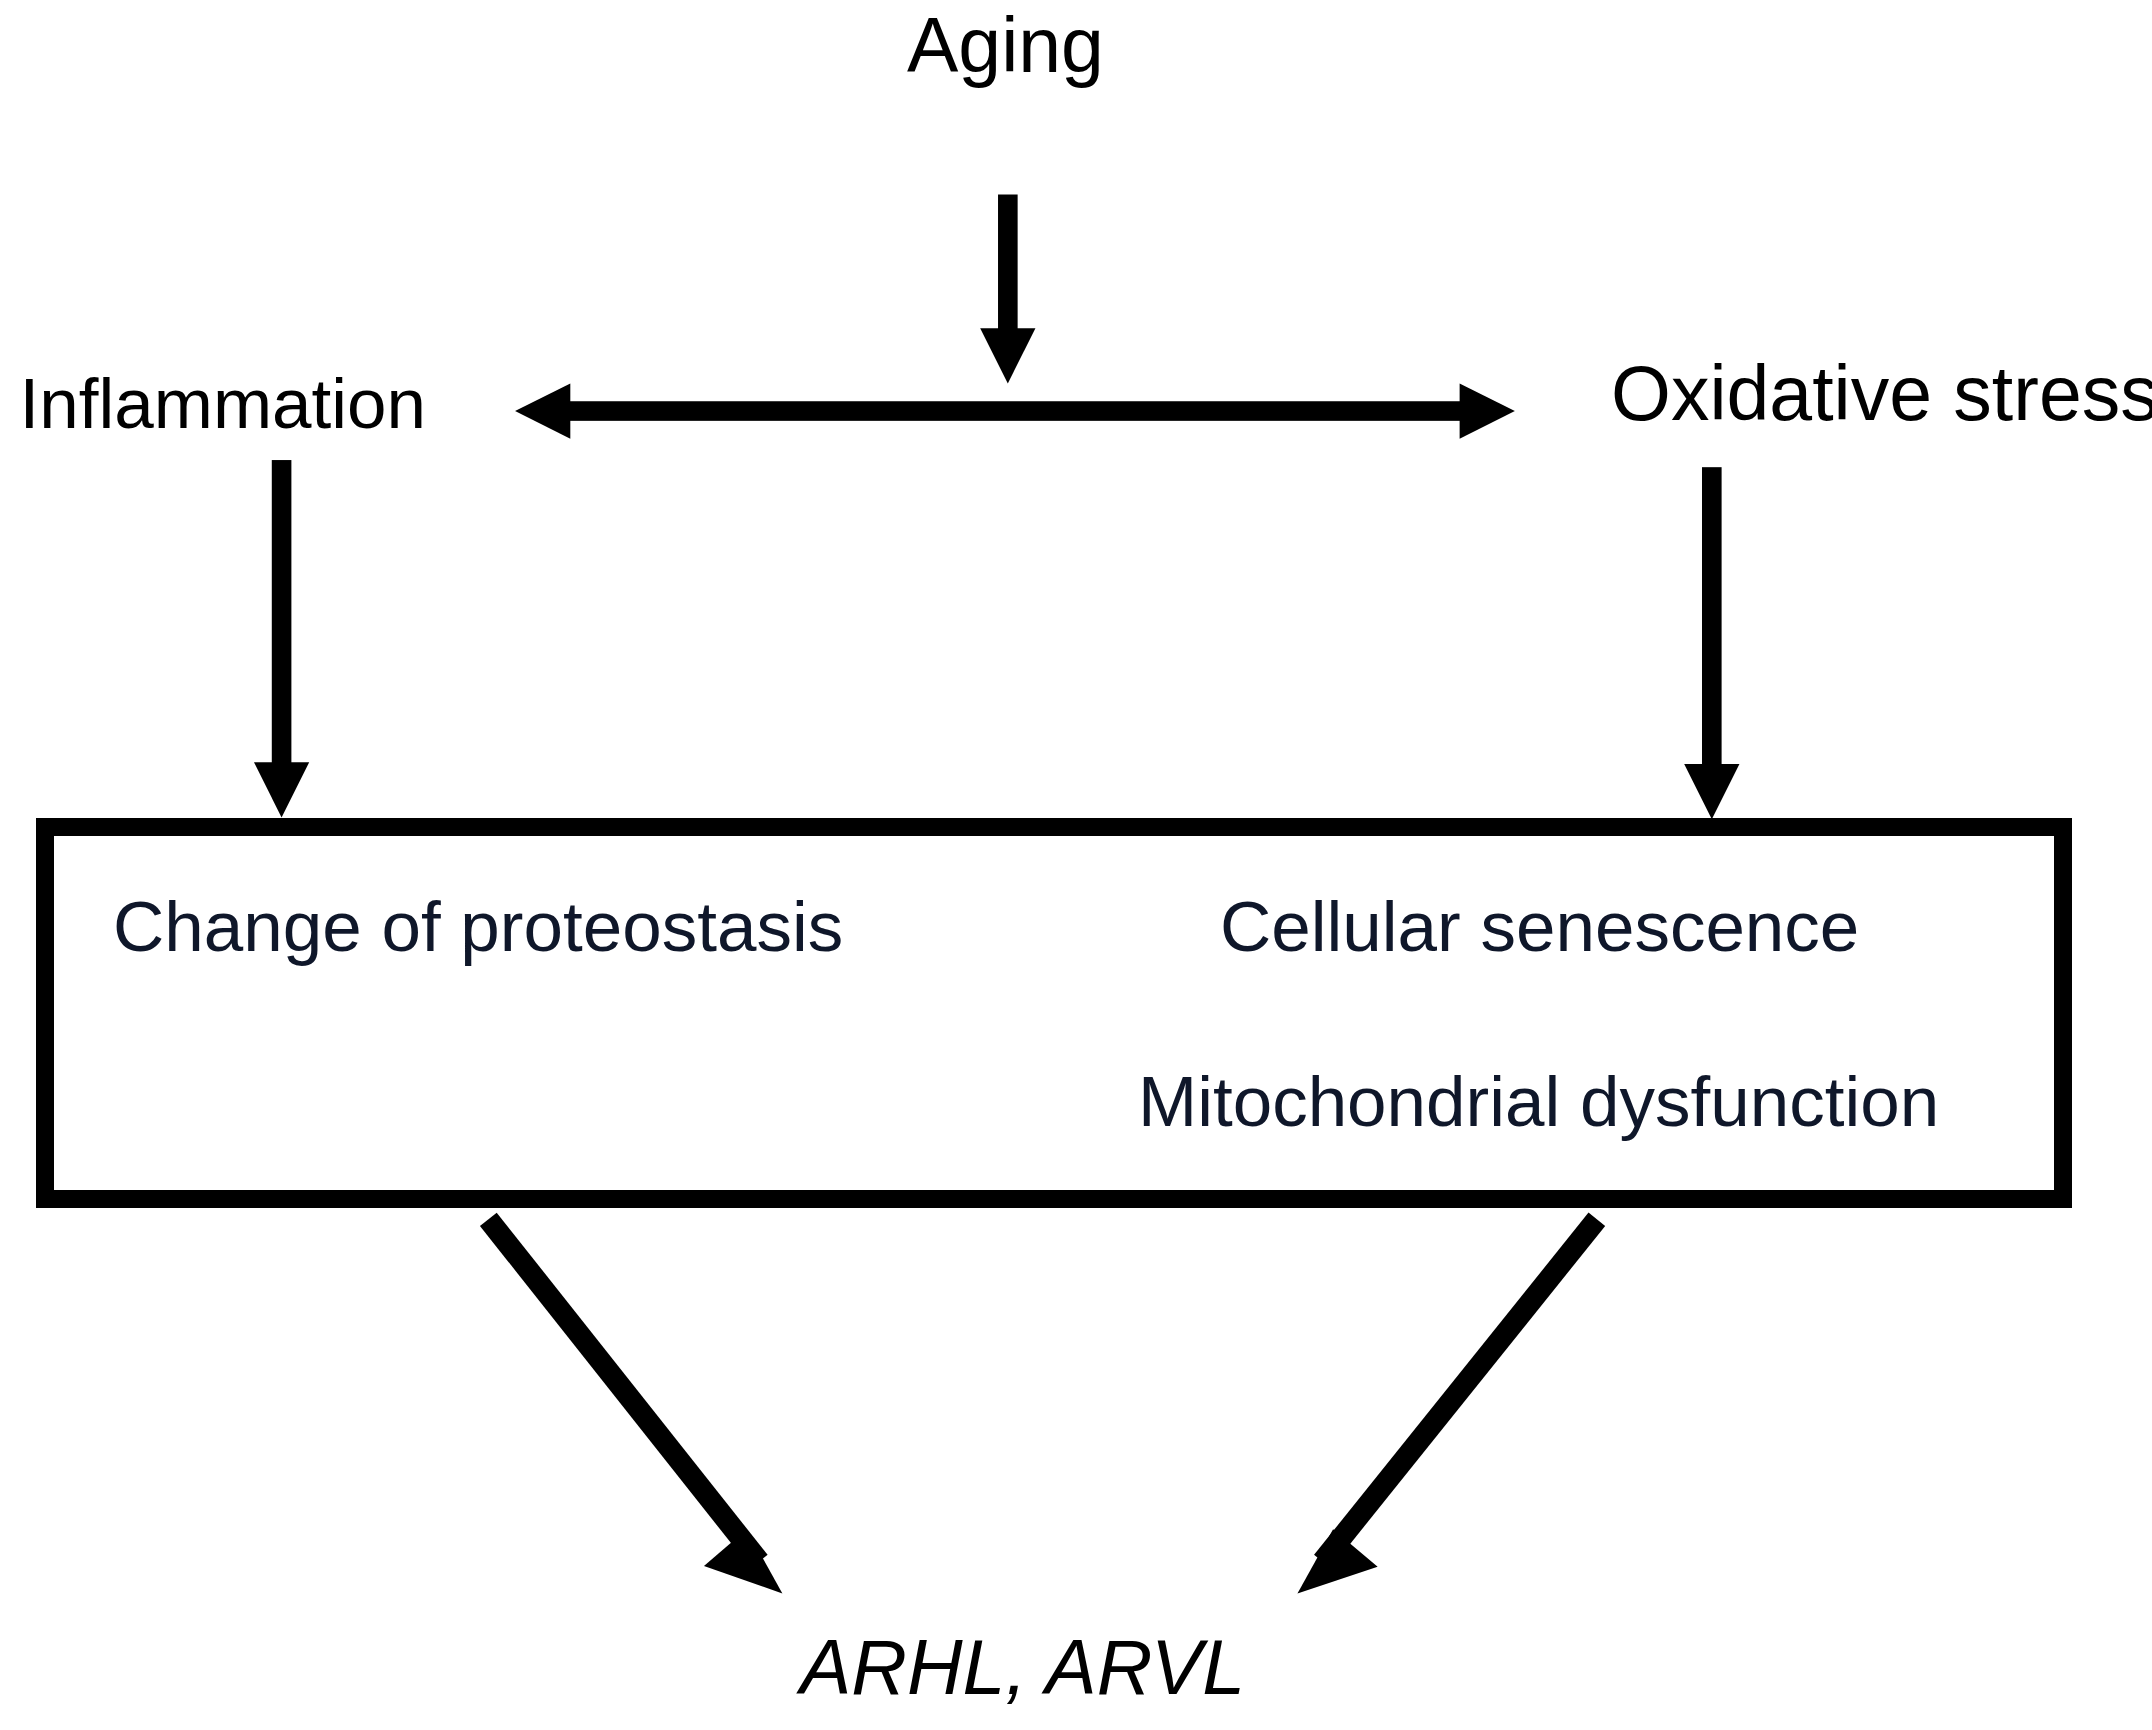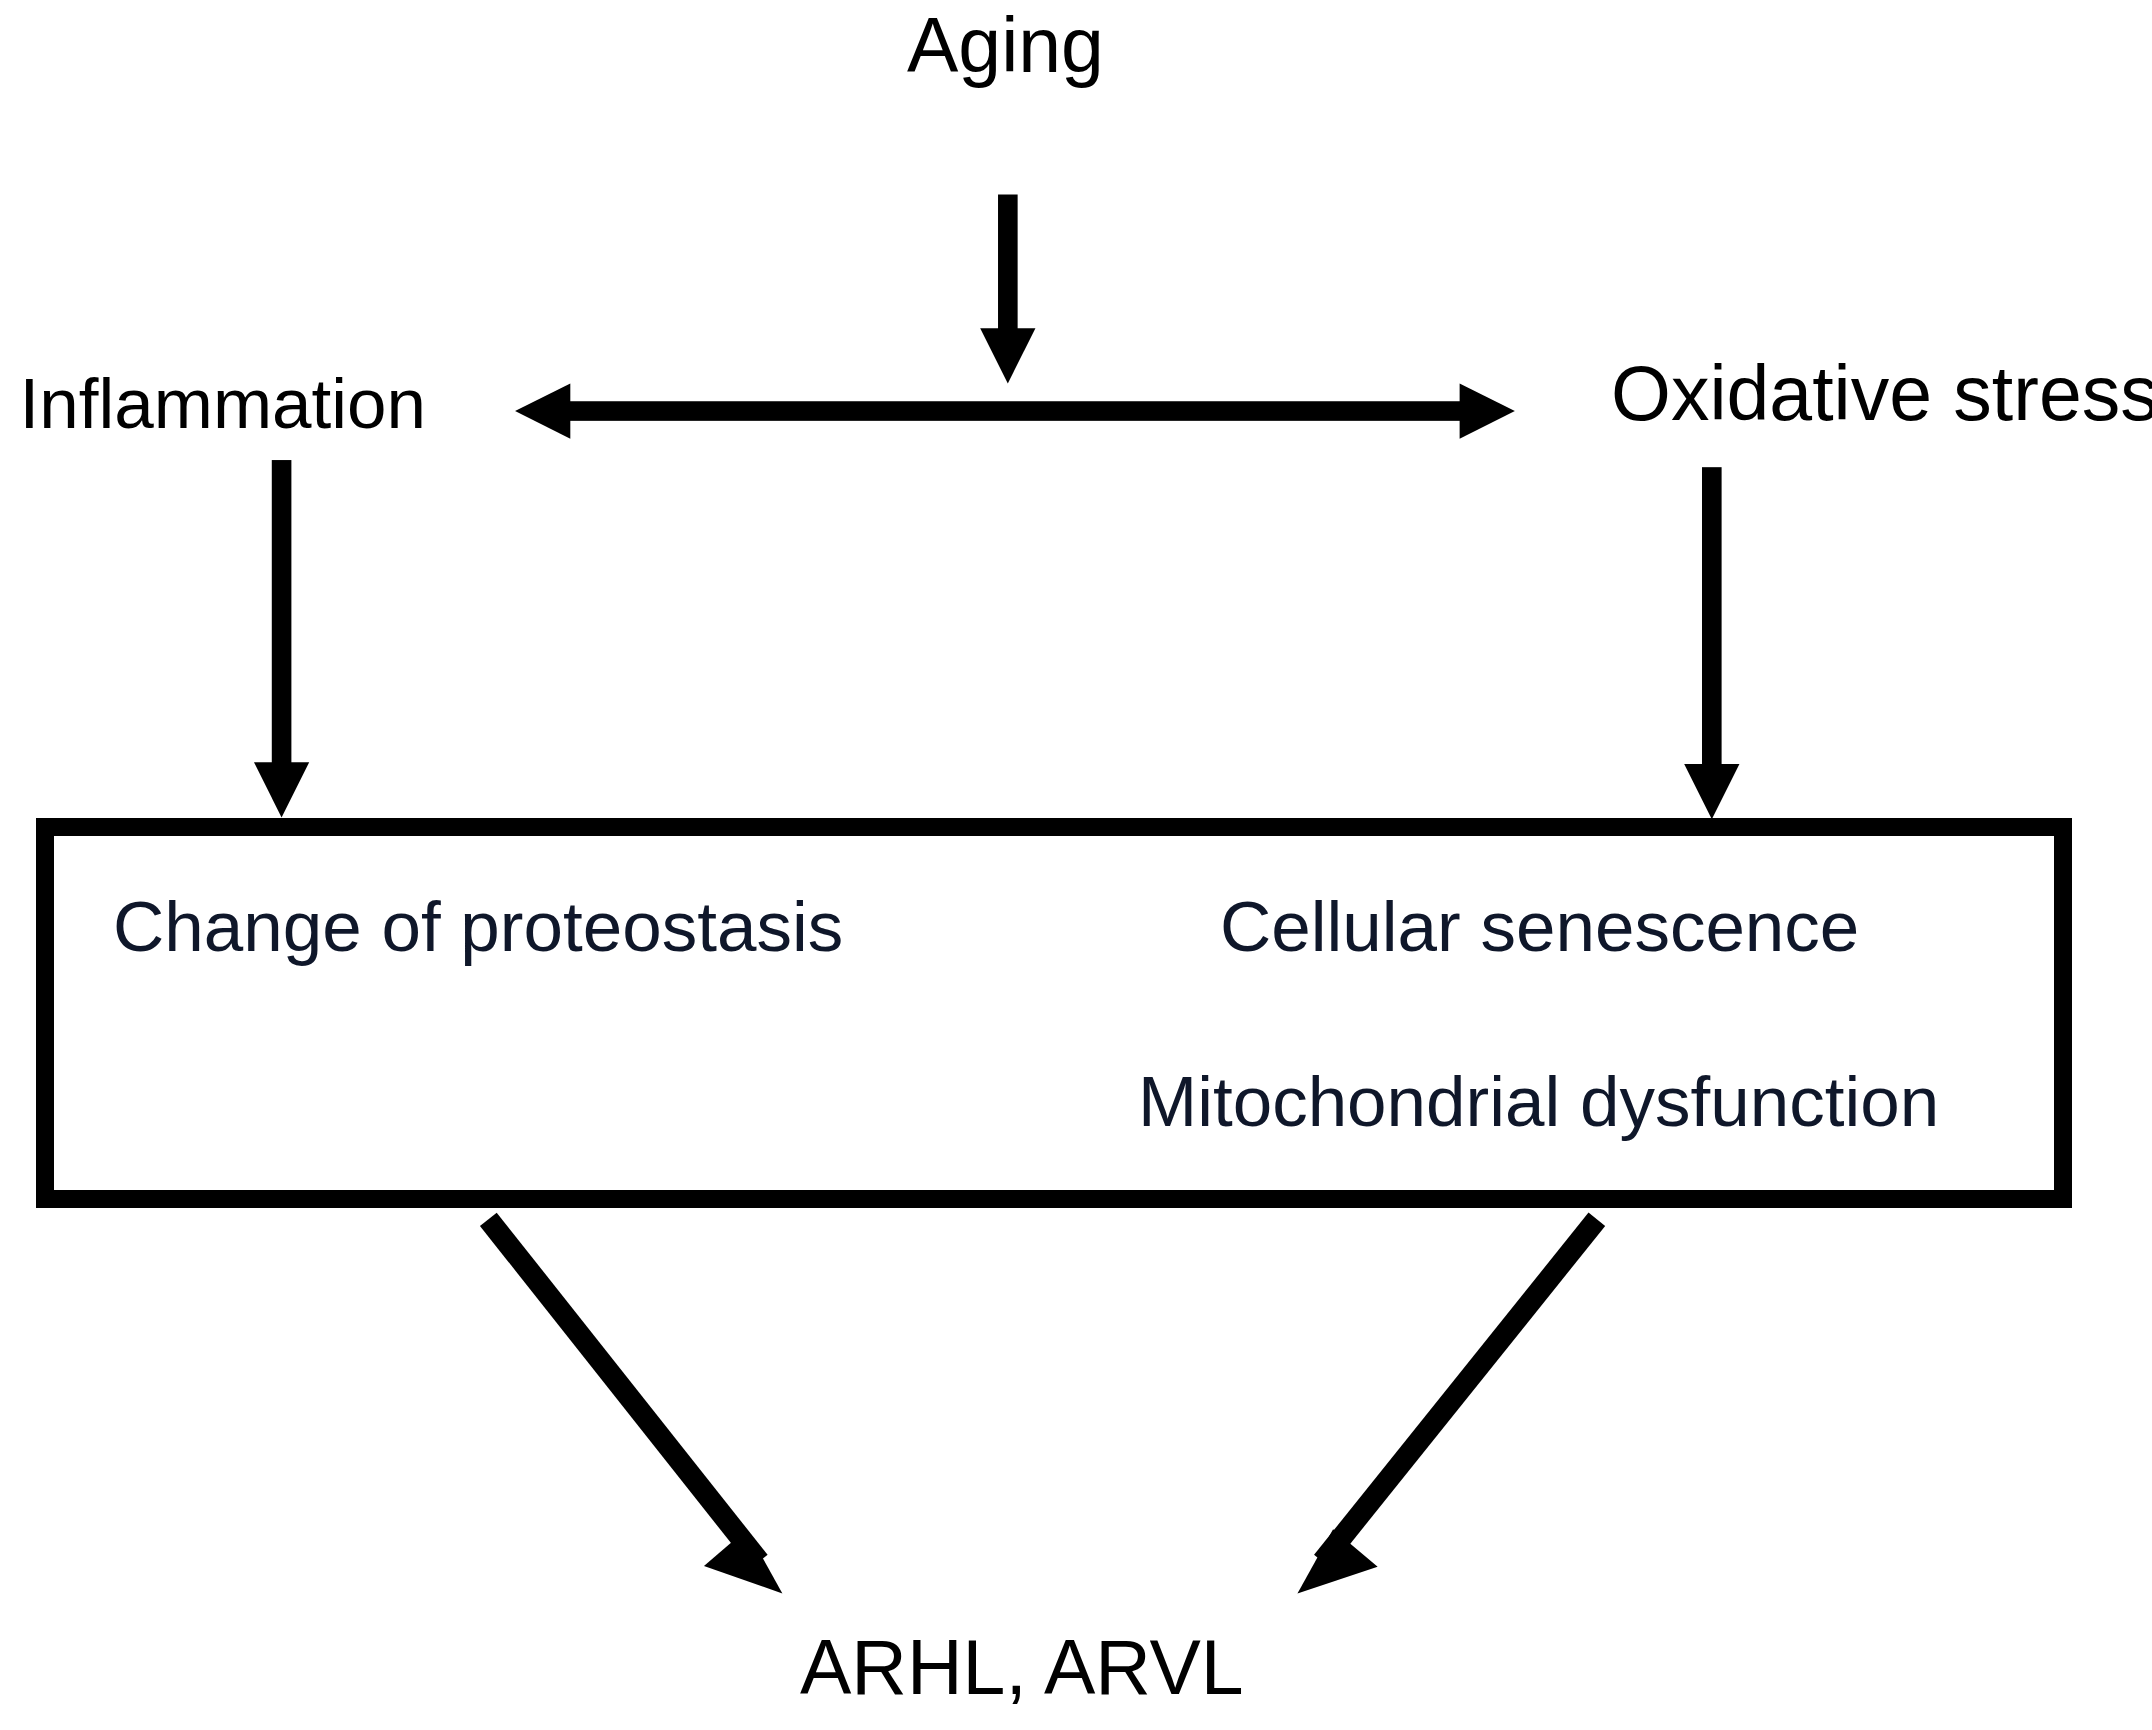--- a/index.html
+++ b/index.html
@@ -72,20 +72,21 @@
   }
   #mech-change-of-proteostasis { left: 59px;  top: 55px; }
   #mech-cellular-senescence    { left: 1155px; top: 55px; margin-left: 11px; }
   #mech-impaired-autophagy     { left: 59px;  top: 230px; }
   #mech-mitochondrial-dysfunction { left: 1084px; top: 230px; }
   
   #label-outcome {
     left: 800px;
     top: 1629px;
     font-size: 77px;
+    font-style: italic;
   }
 </style>
 </head>
 <body>
 
 <div id="diagram-root">
 
   <svg id="diagram-svg" viewBox="0 0 2415 1942" xmlns="http://www.w3.org/2000/svg">
 
     <g>

